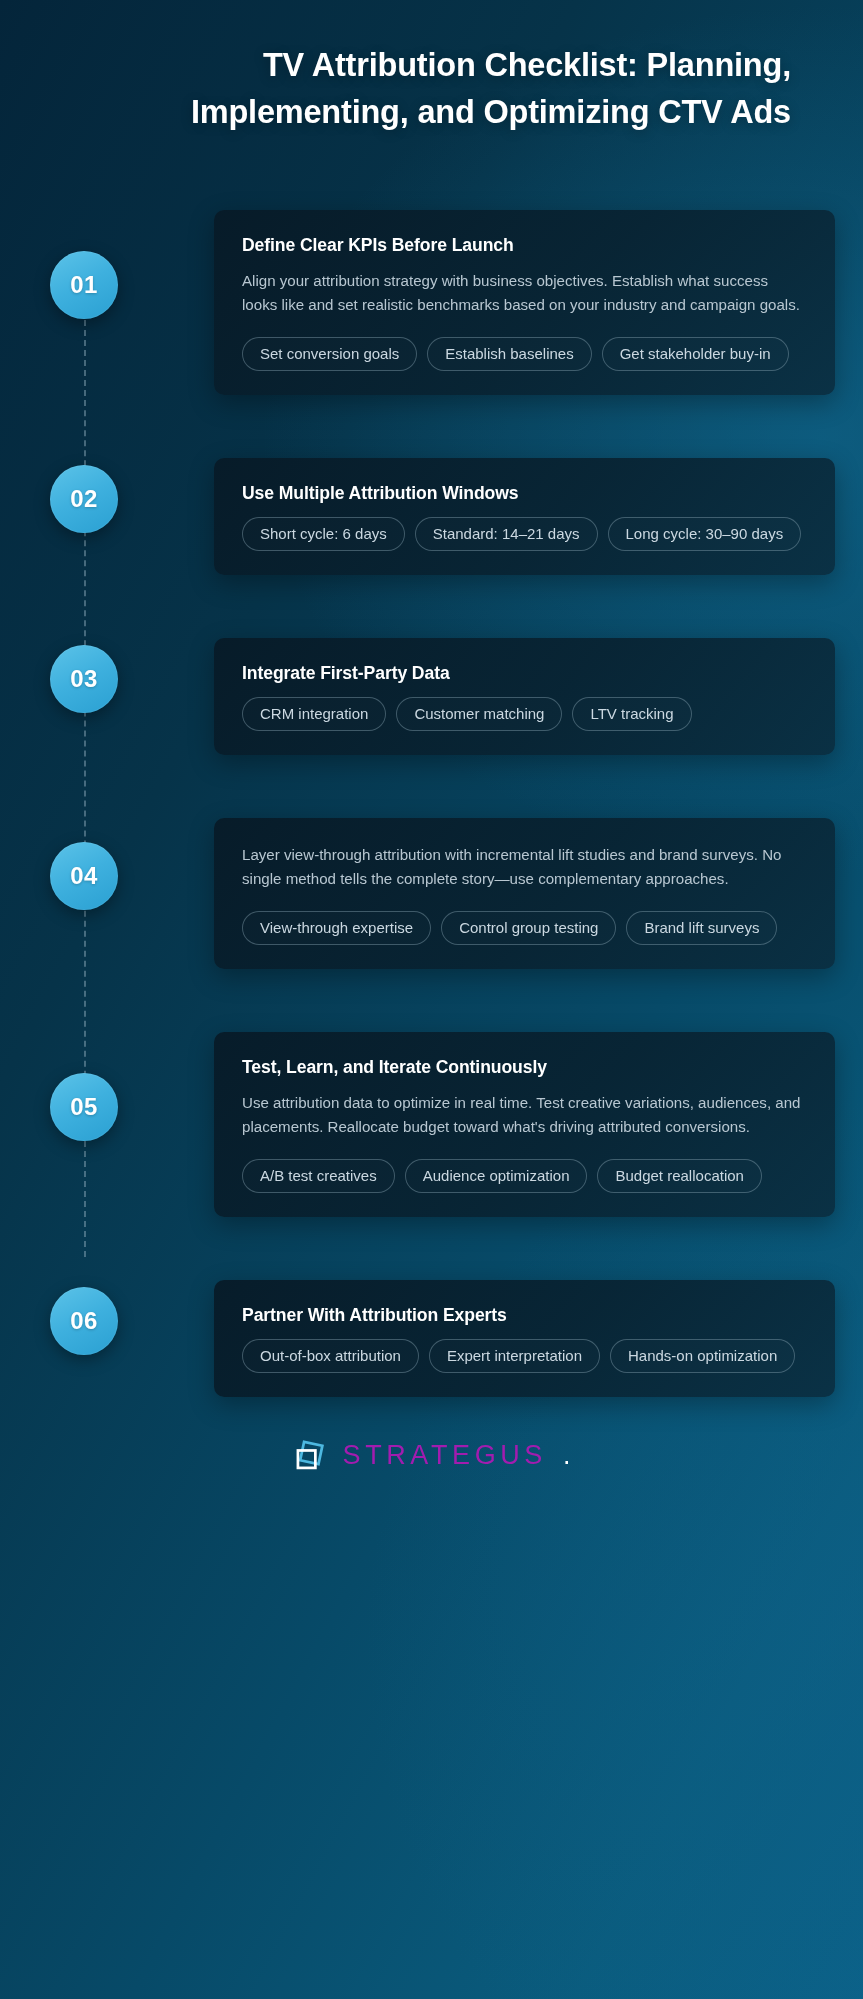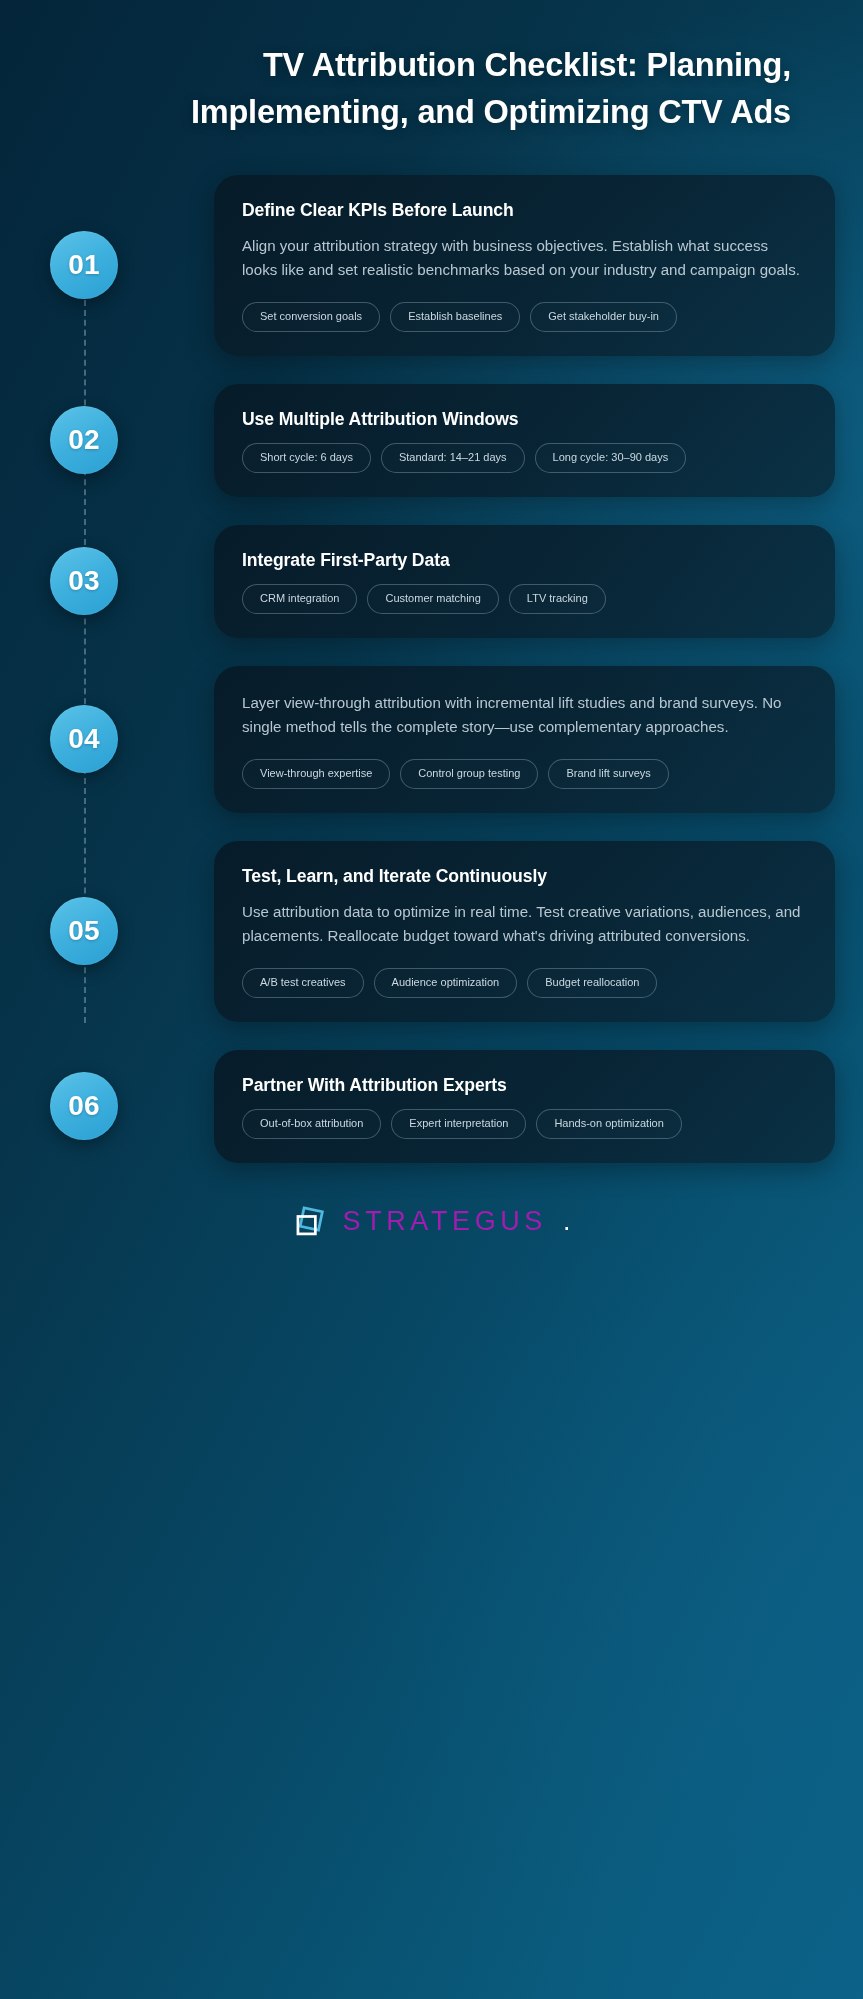--- a/index.html
+++ b/index.html
@@ -77,34 +77,35 @@
 
   .badge {
     width: 68px;
     height: 68px;
     border-radius: 50%;
     background: linear-gradient(152deg, #5cc3e8 0%, #3eb0de 48%, #2aa0d2 100%);
     box-shadow: 0 5px 16px rgba(0,0,0,0.34), 0 0 0 1px rgba(255,255,255,0.06) inset;
     display: flex;
     align-items: center;
     justify-content: center;
-    font-size: 28px;
+    font-size: 24px;
     font-weight: 700;
     color: #ffffff;
     letter-spacing: 0.3px;
     text-shadow: 0 1px 3px rgba(0,0,0,0.22);
   }
 
   .card {
     flex: 1 1 auto;
     background: linear-gradient(135deg, rgba(7,26,39,0.94) 0%, rgba(8,34,49,0.92) 55%, rgba(10,44,62,0.88) 100%);
-    border-radius: 24px;
+    border-radius: 10px;
     padding: 25px 28px 24px 28px;
     margin-left: 88px;
     box-shadow: 0 8px 26px rgba(0,0,0,0.30);
+    margin-top: 35px;
   }
 
   .card-title {
     font-size: 17.6px;
     font-weight: 700;
     color: #ffffff;
     letter-spacing: -0.1px;
     margin-bottom: 13px;
   }
 
@@ -121,21 +122,21 @@
     flex-wrap: wrap;
     gap: 10px;
   }
 
   .pill {
     display: inline-flex;
     align-items: center;
     border: 1px solid rgba(139,166,182,0.42);
     border-radius: 999px;
     padding: 8px 17px 9px 17px;
-    font-size: 11px;
+    font-size: 15px;
     line-height: 1;
     color: #cbd8e1;
     background: rgba(255,255,255,0.012);
     white-space: nowrap;
   }
 
   
   .footer {
     margin-top: 42px;
     display: flex;

